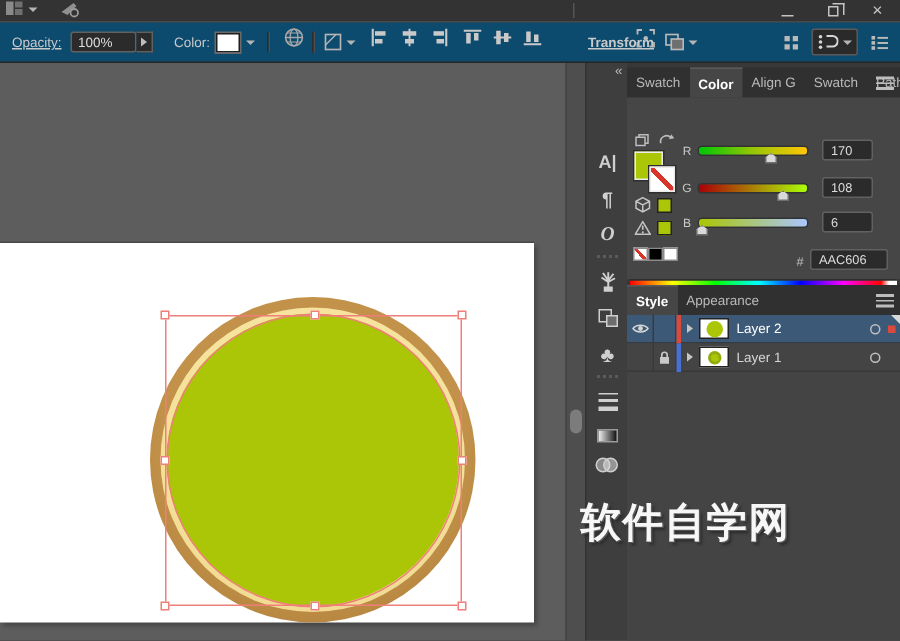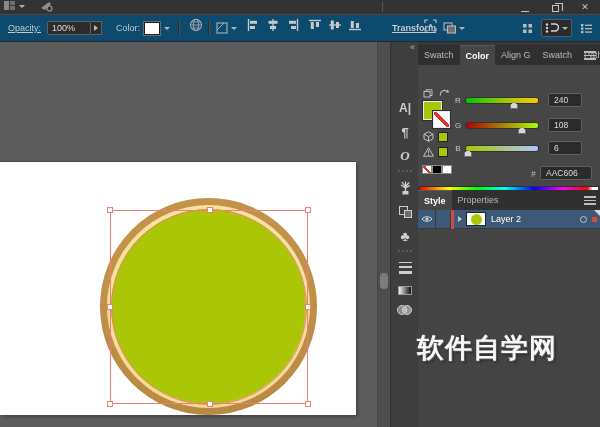--- a/index.html
+++ b/index.html
@@ -167,21 +167,21 @@
   .thumb-donut { width:9px; height:9px; border-radius:50%; border:2px solid; position:relative; }
   .thumb-donut::after { content:""; position:absolute; left:2px; top:2px; width:3px; height:3px;
                         border-radius:50%; background:inherit; }
   .layer-name { flex:1; }
   .target-o { width:7px; height:7px; border-radius:50%; border:1px solid #c0c0c0; margin-right:5px; }
   .sel-dot { width:5px; height:5px; margin-right:3px; }
   .corner-fold { position:absolute; right:0; top:0; width:0; height:0;
                  border-left:6px solid transparent; border-top:6px solid #d8d8d8; }
 
   
-  .watermark { left:357px; top:330px; width:200px; text-align:right; pointer-events:none; z-index:50; }
+  .watermark { left:357px; top:330px; width:200px; text-align:center; pointer-events:none; z-index:50; }
   .wm-title { font-size:27px; font-weight:bold; color:#f7f7f7; letter-spacing:1px;
               text-shadow:1px 1px 0 #5a5a5a, 2px 2px 2px rgba(40,40,40,.9); }
   .wm-url { font-size:12px; font-weight:bold; color:#ededed; letter-spacing:1.5px; margin-top:-2px;
             text-shadow:1px 1px 0 #5a5a5a, 2px 2px 2px rgba(40,40,40,.9); }
 
   svg { display:block; }
 </style>
 </head>
 <body>
 
@@ -440,21 +440,21 @@
       <div class="nbw">
         <div class="none"></div>
         <div class="black"></div>
         <div class="white"></div>
       </div>
 
       <div class="ch-row" style="top:28px;">
         <span class="ch-label">R</span>
         <span class="ch-track track-r"></span>
         <span class="ch-thumb" style="left:92px;"></span>
-        <span class="ch-box">240</span>
+        <span class="ch-box">170</span>
       </div>
       <div class="ch-row" style="top:53px;">
         <span class="ch-label">G</span>
         <span class="ch-track track-g"></span>
         <span class="ch-thumb" style="left:100px;"></span>
         <span class="ch-box">108</span>
       </div>
       <div class="ch-row" style="top:76px;">
         <span class="ch-label">B</span>
         <span class="ch-track track-b"></span>
@@ -463,21 +463,21 @@
       </div>
       <span class="hex-label">#</span>
       <span class="hex-box">AAC606</span>
       <div class="spectrum"></div>
     </div>
   </div>
 
   <div class="panel" style="top:148px;">
     <div class="tabbar">
       <span class="tab active">Style</span>
-      <span class="tab">Properties</span>
+      <span class="tab">Appearance</span>
       <span class="tab-menu">
           <div></div>
           <div></div>
           <div></div>
         </span>
     </div>
     <div class="lp-body">
 
       <div class="layer-row selected">
         <span class="cell-eye">
@@ -493,19 +493,38 @@
           </span>
         <span class="layer-thumb">
           <span class="thumb-circle" id="thumb2" style="background: rgb(170, 198, 6);"></span>
         </span>
         <span class="layer-name">Layer 2</span>
         <span class="target-o"></span>
         <span class="sel-dot" id="selDot" style="background: rgb(216, 74, 62);"></span>
         <span class="corner-fold"></span>
       </div>
 
+      <div class="layer-row">
+        <span class="cell-eye"></span>
+        <span class="cell-lock">
+          <svg width="8" height="9" viewBox="0 0 8 9">
+            <rect x="1" y="4" width="6" height="4.5" fill="#c8c8c8"></rect>
+            <path d="M2.2 4 V2.6 A1.8 1.8 0 0 1 5.8 2.6 V4" fill="none" stroke="#c8c8c8" stroke-width="1.1"></path>
+          </svg>
+        </span>
+        <span class="layer-colorbar" id="bar1" style="background: rgb(74, 111, 212);"></span>
+        <span class="cell-chev">
+            <span class="chev-right"></span>
+          </span>
+        <span class="layer-thumb">
+          <span class="thumb-donut" id="thumb1" style="border-color: rgb(147, 171, 11); background: rgb(170, 198, 6);"></span>
+        </span>
+        <span class="layer-name">Layer 1</span>
+        <span class="target-o"></span>
+        <span class="sel-dot"></span>
+      </div>
     </div>
   </div>
 </div>
 
 <div class="abs watermark">
   <div class="wm-title">软件自学网</div>
 </div>
 
 </body></html>

